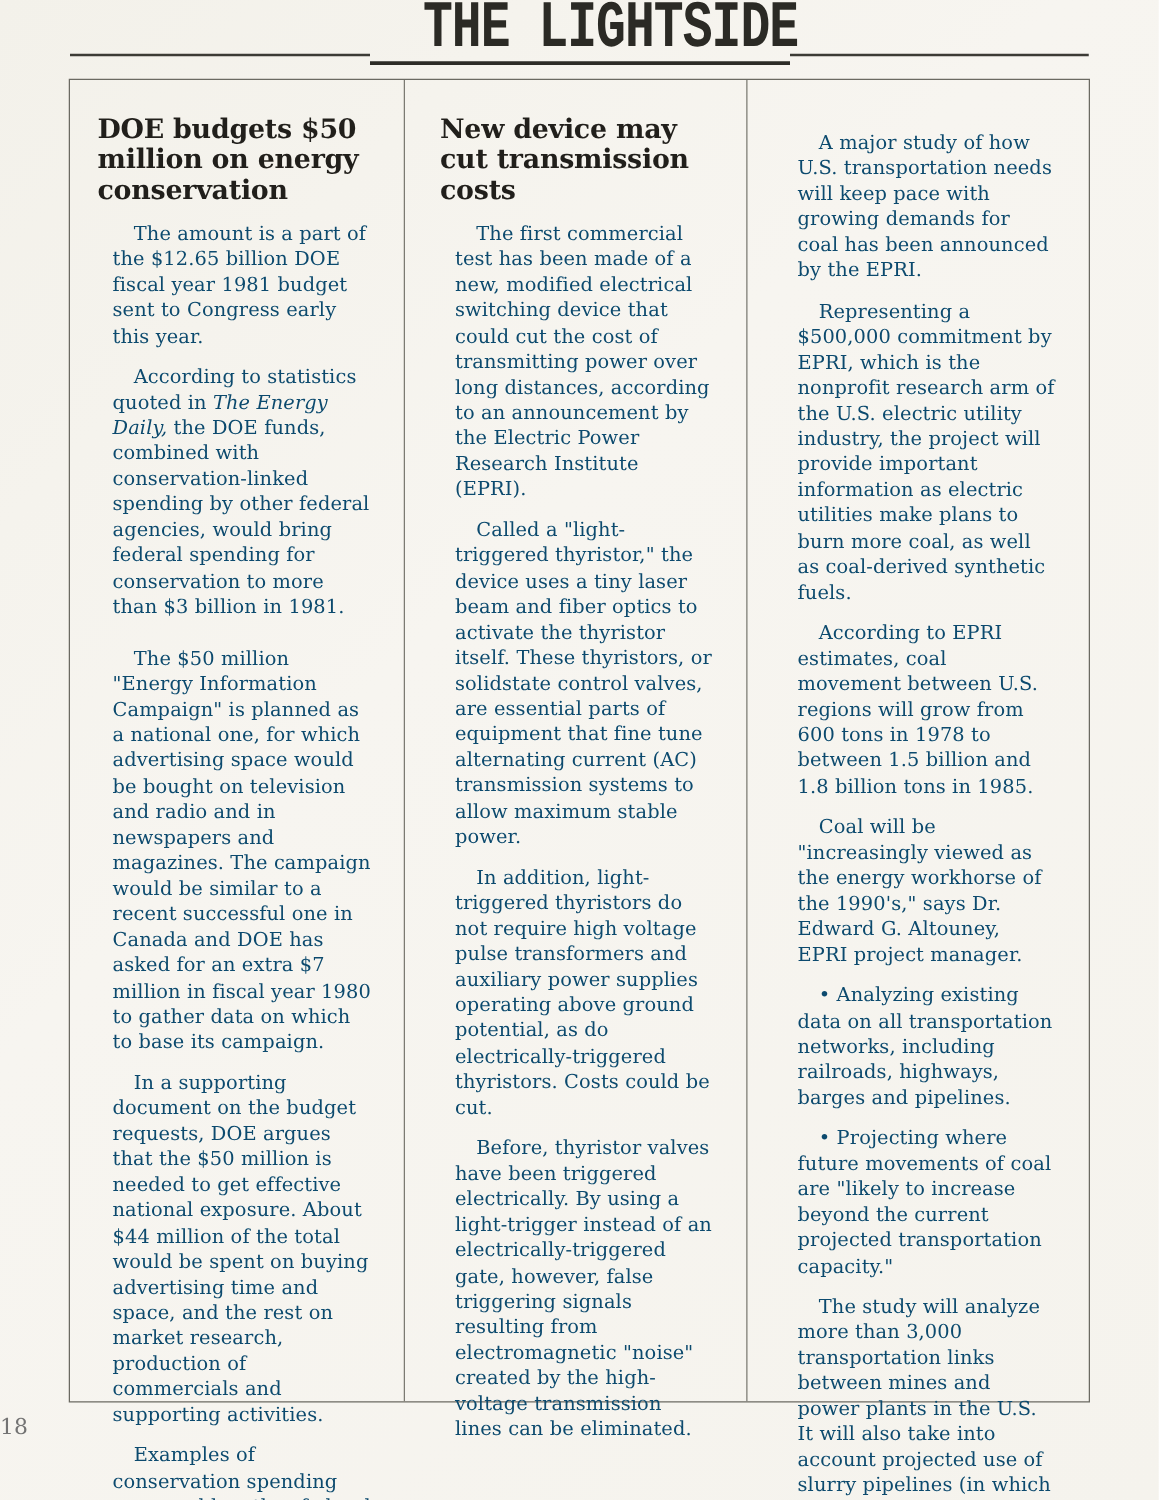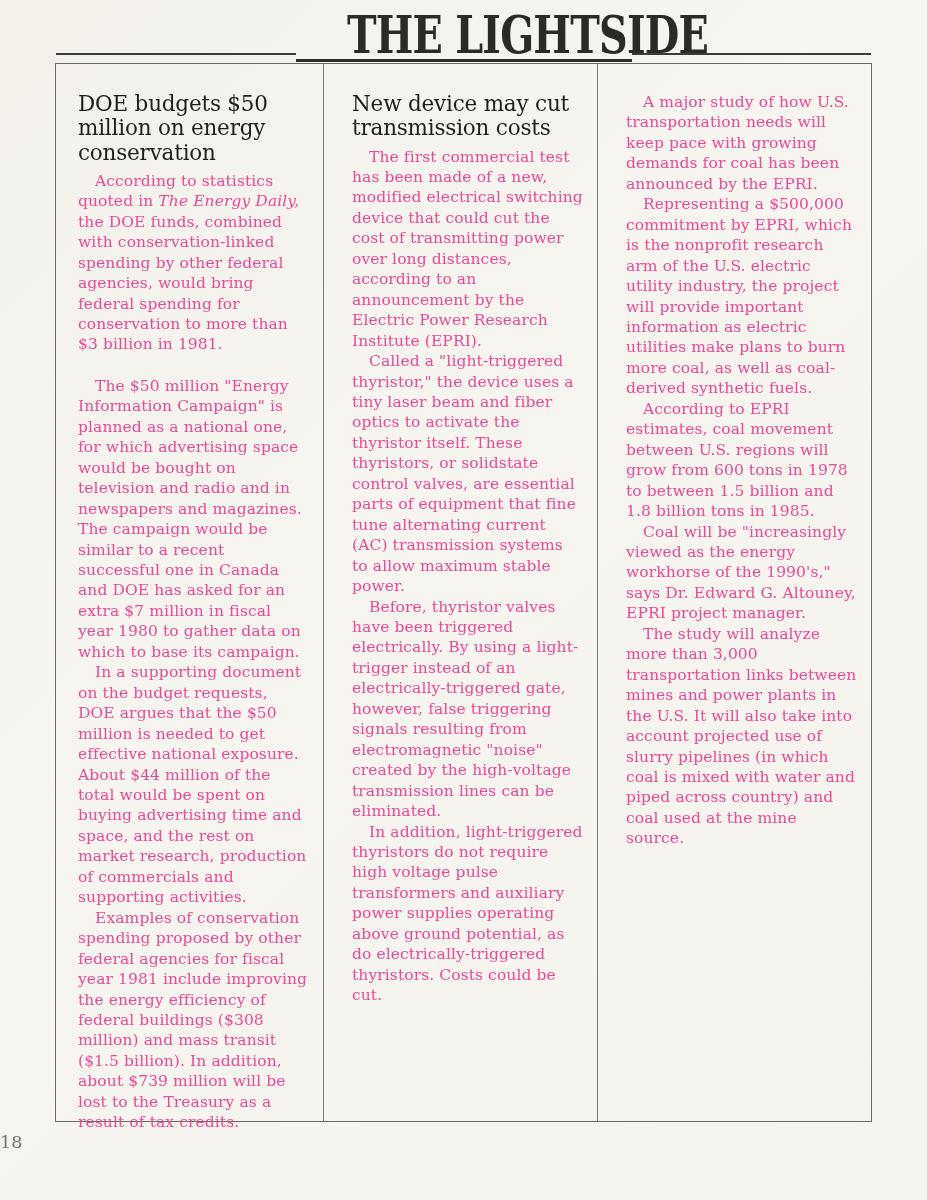--- a/index.html
+++ b/index.html
@@ -13,23 +13,24 @@
     font-family: "DejaVu Serif", "Liberation Serif", serif;
     color: #33322d;
     position: relative;
     overflow: hidden;
   }
 
   
   .masthead {
     display: flex;
     align-items: flex-end;
-    padding: 0 56px;
+    padding: 10px 56px;
     height: 62px;
     box-sizing: border-box;
+    font-family: Liberation Mono, monospace;
   }
   .masthead .rule {
     flex: 1 1 0;
     height: 2px;
     background: #3c3b35;
     margin-bottom: 7px;
   }
   .masthead-title-wrap {
     width: 336px;
     border-bottom: 3px solid #2d2c27;
@@ -68,31 +69,31 @@
   }
   .column + .column {
     border-left: 1.5px solid #7b7a72;
     padding-left: 28px;
   }
 
   .article-title {
     margin: 0 0 6px 0;
     font-size: 21.5px;
     line-height: 1.13;
-    font-weight: normal;
+    font-weight: bold;
     letter-spacing: -0.2px;
     color: #211f1b;
     max-width: 230px;
   }
   .paragraphs p {
-    margin: 0;
+    margin: 12px;
     font-size: 15.5px;
     line-height: 1.32;
     text-indent: 17px;
-    color: #ec4899;
+    color: #0c4a6e;
     letter-spacing: 0.1px;
   }
   .paragraphs p.gap {
     margin-top: 21px;
   }
   .paragraphs i {
   }
 
   
   .page-number {
@@ -113,39 +114,42 @@
   <div class="masthead-title-wrap">
     <h1 class="masthead-title" style="margin:0;">THE LIGHTSIDE</h1>
   </div>
   <div class="rule"></div>
 </header>
 
 <main class="content-box">
   <section class="column">
     <h2 class="article-title">DOE budgets $50 million on energy conservation</h2>
     <div class="paragraphs">
+        <p><span>The amount is a part of the $12.65 billion DOE fiscal year 1981 budget sent to Congress early this year.</span></p>
         <p><span>According to statistics quoted in </span><i>The Energy Daily,</i><span> the DOE funds, combined with conservation-linked spending by other federal agencies, would bring federal spending for conservation to more than $3 billion in 1981.</span></p>
         <p class="gap"><span>The $50 million "Energy Information Campaign" is planned as a national one, for which advertising space would be bought on television and radio and in newspapers and magazines. The campaign would be similar to a recent successful one in Canada and DOE has asked for an extra $7 million in fiscal year 1980 to gather data on which to base its campaign.</span></p>
         <p><span>In a supporting document on the budget requests, DOE argues that the $50 million is needed to get effective national exposure. About $44 million of the total would be spent on buying advertising time and space, and the rest on market research, production of commercials and supporting activities.</span></p>
         <p><span>Examples of conservation spending proposed by other federal agencies for fiscal year 1981 include improving the energy efficiency of federal buildings ($308 million) and mass transit ($1.5 billion). In addition, about $739 million will be lost to the Treasury as a result of tax credits.</span></p>
       </div>
   </section>
   <section class="column">
     <h2 class="article-title">New device may cut transmission costs</h2>
     <div class="paragraphs">
         <p><span>The first commercial test has been made of a new, modified electrical switching device that could cut the cost of transmitting power over long distances, according to an announcement by the Electric Power Research Institute (EPRI).</span></p>
         <p><span>Called a "light-triggered thyristor," the device uses a tiny laser beam and fiber optics to activate the thyristor itself. These thyristors, or solidstate control valves, are essential parts of equipment that fine tune alternating current (AC) transmission systems to allow maximum stable power.</span></p>
+        <p><span>In addition, light-triggered thyristors do not require high voltage pulse transformers and auxiliary power supplies operating above ground potential, as do electrically-triggered thyristors. Costs could be cut.</span></p>
         <p><span>Before, thyristor valves have been triggered electrically. By using a light-trigger instead of an electrically-triggered gate, however, false triggering signals resulting from electromagnetic "noise" created by the high-voltage transmission lines can be eliminated.</span></p>
-        <p><span>In addition, light-triggered thyristors do not require high voltage pulse transformers and auxiliary power supplies operating above ground potential, as do electrically-triggered thyristors. Costs could be cut.</span></p>
       </div>
   </section>
   <section class="column">
     <div class="paragraphs">
         <p><span>A major study of how U.S. transportation needs will keep pace with growing demands for coal has been announced by the EPRI.</span></p>
         <p><span>Representing a $500,000 commitment by EPRI, which is the nonprofit research arm of the U.S. electric utility industry, the project will provide important information as electric utilities make plans to burn more coal, as well as coal-derived synthetic fuels.</span></p>
         <p><span>According to EPRI estimates, coal movement between U.S. regions will grow from 600 tons in 1978 to between 1.5 billion and 1.8 billion tons in 1985.</span></p>
         <p><span>Coal will be "increasingly viewed as the energy workhorse of the 1990's," says Dr. Edward G. Altouney, EPRI project manager.</span></p>
+        <p><span>• Analyzing existing data on all transportation networks, including railroads, highways, barges and pipelines.</span></p>
+        <p><span>• Projecting where future movements of coal are "likely to increase beyond the current projected transportation capacity."</span></p>
         <p><span>The study will analyze more than 3,000 transportation links between mines and power plants in the U.S. It will also take into account projected use of slurry pipelines (in which coal is mixed with water and piped across country) and coal used at the mine source.</span></p>
       </div>
   </section>
 </main>
 
 <div class="page-number">18</div>
 
 </body></html>

